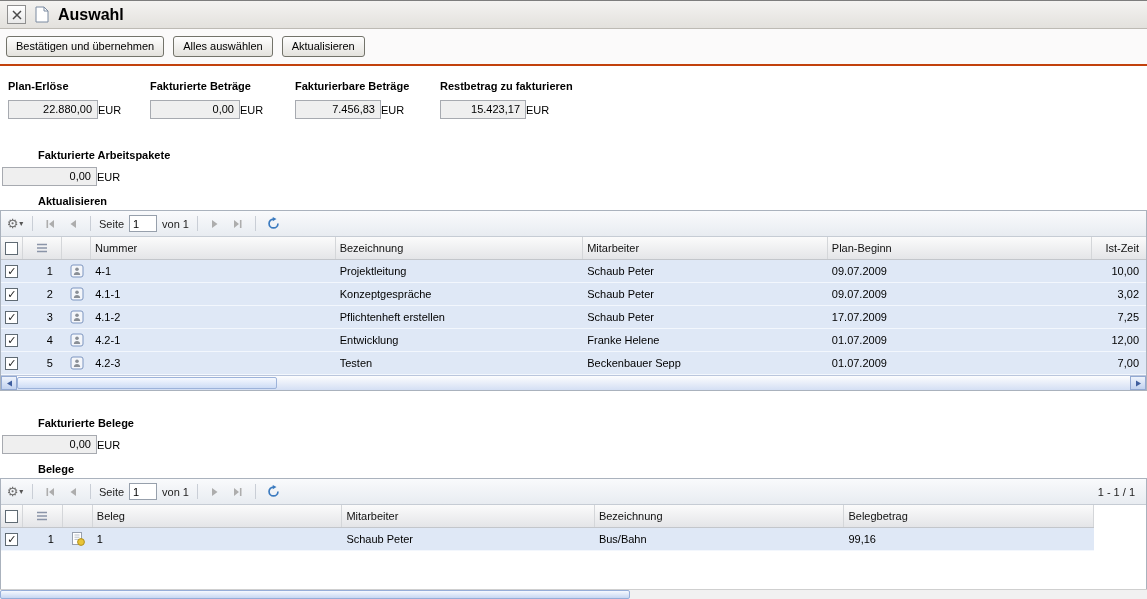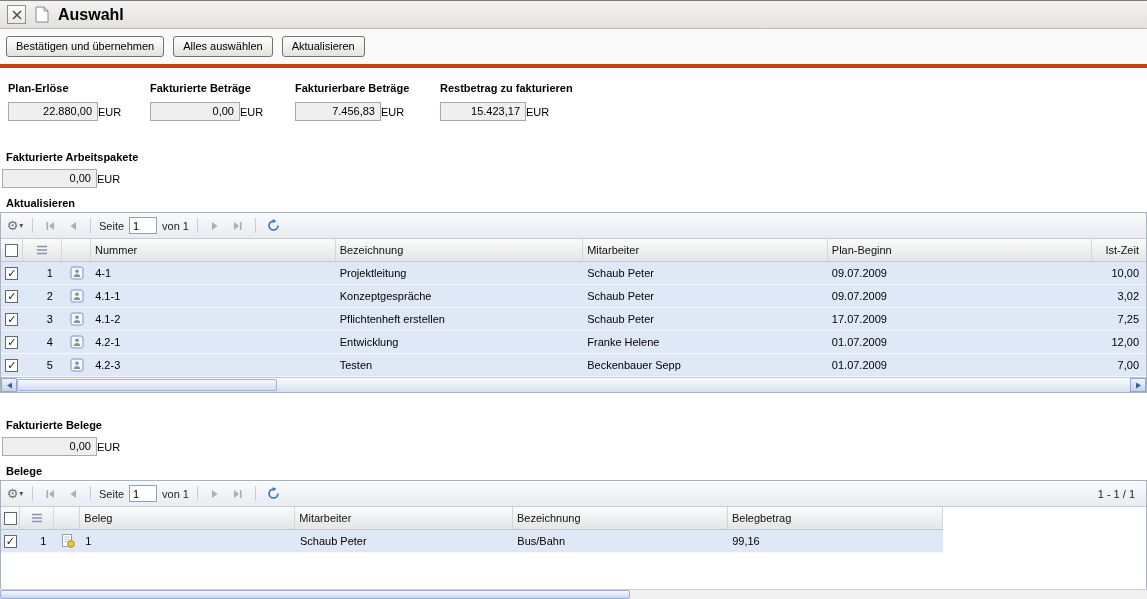--- a/index.html
+++ b/index.html
@@ -8,37 +8,37 @@
   .app { position:relative; width:1147px; height:599px; border-top:1px solid #7d7d7d; background:#fff; overflow:hidden; }
 
   
   .titlebar { height:28px; display:flex; align-items:center; gap:9px; padding:0 7px;
               background:linear-gradient(#f4f3f1,#e3e1dd); border-bottom:1px solid #bdbab4; }
   .icon-btn { width:19px; height:19px; display:flex; align-items:center; justify-content:center;
               border:1px solid #8f8f8f; background:linear-gradient(#ffffff,#e9e9e9); cursor:pointer; }
   .titlebar .title { font-weight:bold; font-size:16px; }
 
   
-  .main-toolbar { padding:7px 6px; display:flex; gap:9px; background:#fbfafa; border-bottom:4px solid #c2410c; }
+  .main-toolbar { padding:7px 6px; display:flex; gap:9px; background:#fbfafa; border-bottom:2px solid #c2410c; }
   .btn { font-family:inherit; font-size:11px; padding:3px 9px 4px; border:1px solid #73736a; border-radius:3px;
          background:linear-gradient(#fefefe,#e4e2dd); cursor:pointer; white-space:nowrap; }
 
   
   .summary { display:flex; padding:14px 0 10px 8px; }
   .sum-col { display:flex; flex-direction:column; gap:8px; }
   .sum-col.w1{width:142px}.sum-col.w2{width:145px}.sum-col.w3{width:145px}.sum-col.w4{width:200px}
   .sum-label { font-weight:bold; white-space:nowrap; }
   .fieldrow { display:flex; align-items:center; gap:0; }
   .numfield { height:19px; line-height:17px; background:#efefef; border:1px solid #a7aab0;
               text-align:right; padding:0 5px; }
   .w-90{width:90px}.w-95{width:95px}.w-98{width:86px}
   .cur { white-space:nowrap; }
 
   
-  .section-label { font-weight:bold; padding-left:6px; }
+  .section-label { font-weight:bold; padding-left:18px;margin-left:20px; }
   .sec-field { margin:6px 0 0 2px; }
   .mt-lg { margin-top:20px; }
   .mt-md { margin-top:9px; }
 
   
   .grid { border:1px solid #aab2bd; background:#fff; }
   .grid-toolbar { height:26px; display:flex; align-items:center; gap:5px; padding:0 5px;
                   background:linear-gradient(#f9fafc,#e8ecf1); border-bottom:1px solid #c6ccd4; }
   .tb-btn { display:inline-flex; align-items:center; justify-content:center; min-width:18px; height:18px;
             cursor:pointer; border-radius:2px; }
@@ -70,21 +70,21 @@
   .cb.checked::after { content:"✓"; font-size:11px; line-height:1; color:#1b1b1b; }
 
   
   .hscroll { height:15px; display:flex; background:linear-gradient(#fdfdfe,#d4dff4); border-top:1px solid #bac6dd; }
   .hs-btn { width:16px; height:100%; display:flex; align-items:center; justify-content:center;
             background:linear-gradient(#eef3fc,#c2d2ef); border:1px solid #93a9d2; cursor:pointer; }
   .hs-track { flex:1; position:relative; }
   .hs-thumb { position:absolute; left:0; top:1px; bottom:1px; width:260px;
               background:linear-gradient(#f6f9ff,#cddcf5); border:1px solid #9db3da; border-radius:2px; }
 
-  .grid2-inner { width:942px; }
+  .grid2-inner { width:1093px; }
   .grid-filler { height:47px; background:#fff; }
 
   
   .page-hscroll { position:absolute; left:0; bottom:0; width:1147px; height:10px; background:#f1f1f1;
                   border-top:1px solid #cfcfcf; }
   .page-hs-thumb { position:absolute; left:0; top:0; height:9px; width:630px;
                    background:linear-gradient(#f5f9ff,#c7d7f2); border:1px solid #96aed9; border-radius:2px; cursor:pointer; }
 
   svg { display:block; }
 </style>

